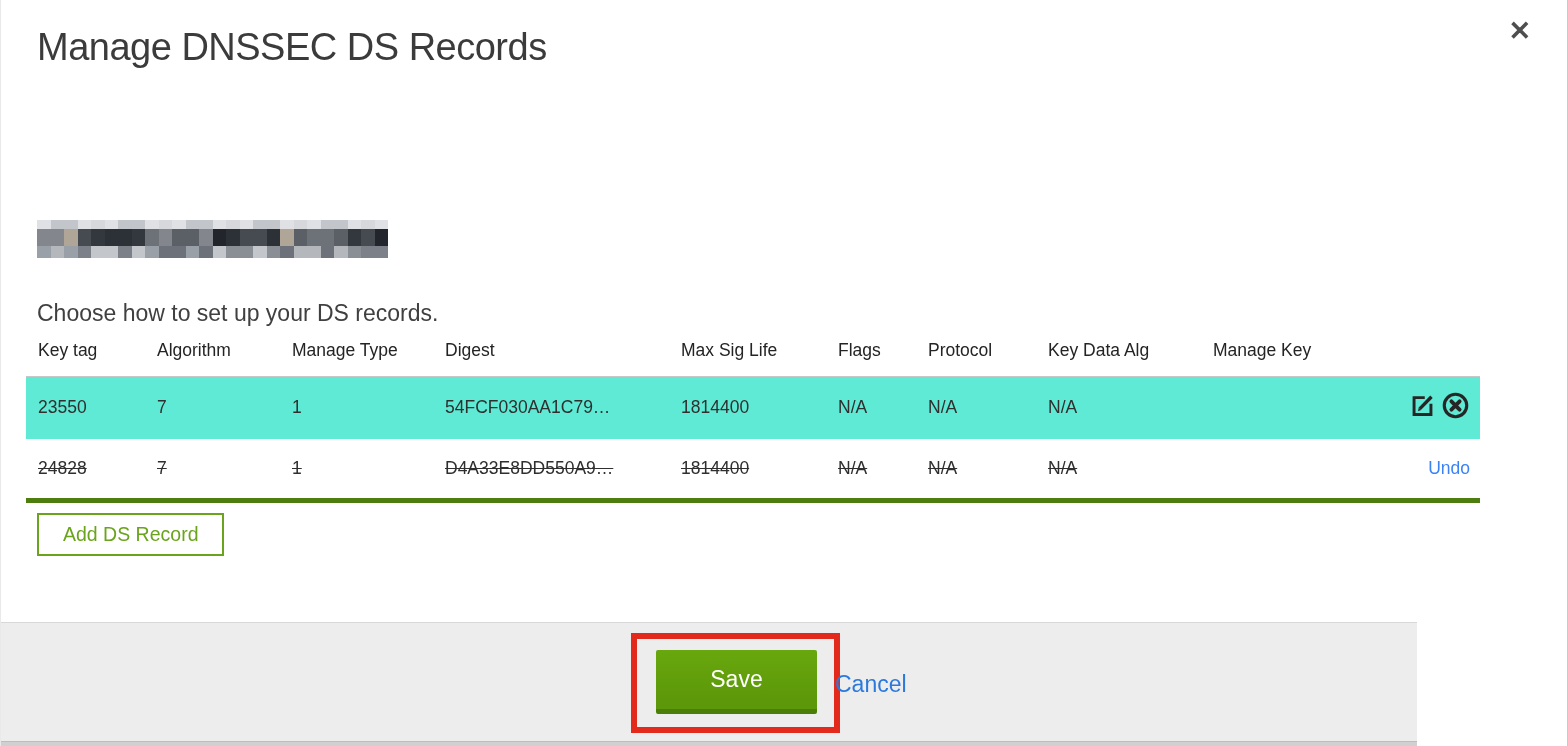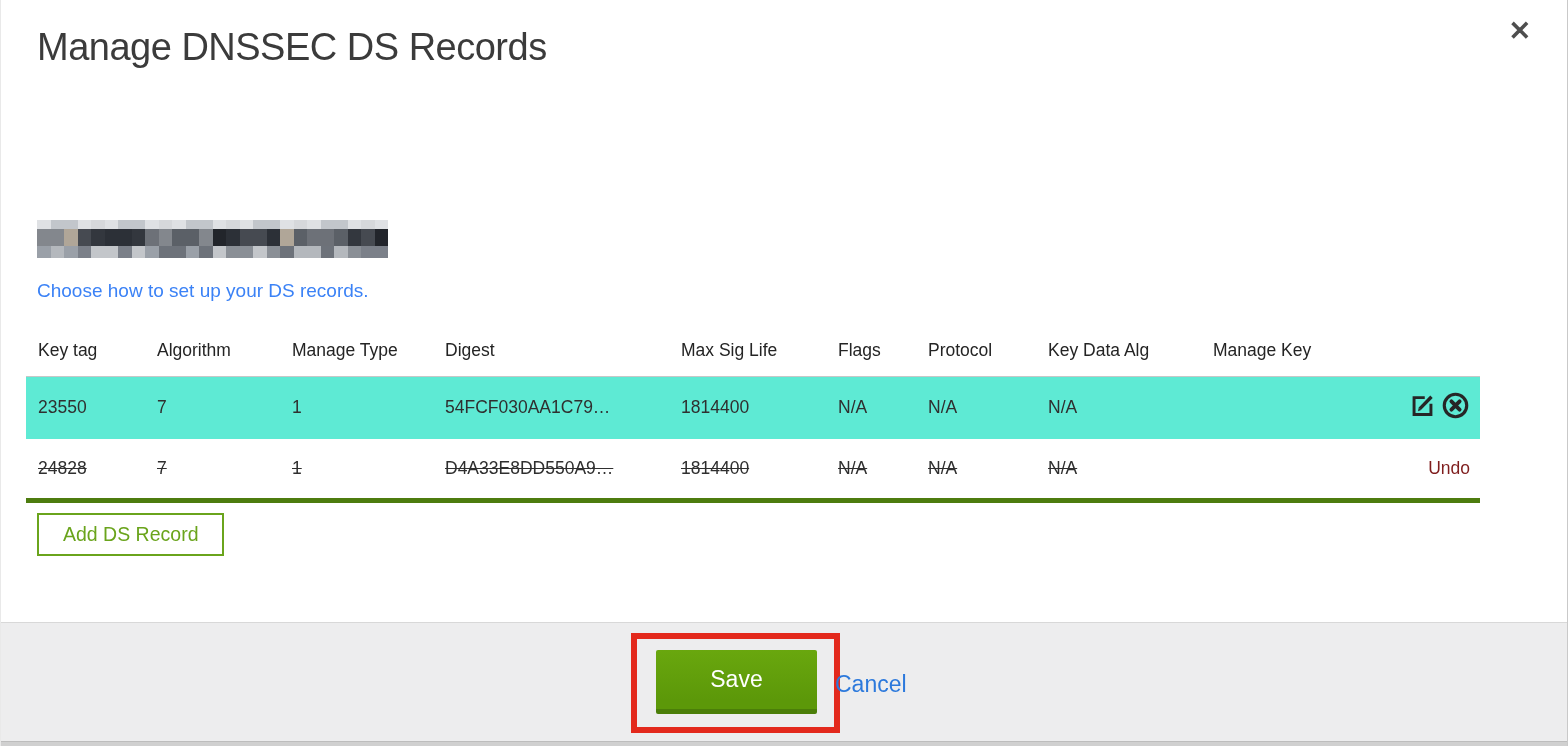--- a/index.html
+++ b/index.html
@@ -31,22 +31,22 @@
     position: absolute; left: 36px; top: 220px;
     width: 351px; height: 38px;
     font-size: 0; line-height: 0;
   }
   .redacted-domain .px { display: inline-block; width: 13.5px; }
   .redacted-domain .r0 .px { height: 9px; }
   .redacted-domain .r1 .px { height: 17px; }
   .redacted-domain .r2 .px { height: 12px; }
 
   .instruction {
-    position: absolute; left: 36px; top: 280px;
-    font-size: 19px; color: #3b82f6;
+    position: absolute; left: 36px; top: 300px;
+    font-size: 23px; color: #404040;
   }
 
   .ds-table-wrap { position: absolute; left: 25px; top: 328px; width: 1454px; }
   table.ds-table {
     border-collapse: collapse; table-layout: fixed;
     width: 100%; font-size: 17.5px; color: #2f2f2f;
   }
   .ds-table th {
     text-align: left; font-weight: 400; color: #242424;
     padding: 12px 0 15px 12px; white-space: nowrap;
@@ -54,32 +54,32 @@
   }
   .ds-table td {
     padding: 0 0 0 12px; height: 62px;
     vertical-align: middle; white-space: nowrap; overflow: hidden;
   }
   tr.row-current { background: #5eead4; }
   tr.row-deleted td.struck { text-decoration: line-through; }
   tr.row-deleted td { border-bottom: 5px solid #4d7c0f; }
   td.actions-cell { text-align: right; padding-right: 10px; }
   .icon-btn { display: inline-block; vertical-align: middle; cursor: pointer; }
-  .undo-link { color: #7f1d1d; cursor: pointer; font-size: 17.5px; }
+  .undo-link { color: #3b82f6; cursor: pointer; font-size: 17.5px; }
 
   .add-btn {
     position: absolute; left: 36px; top: 513px;
     background: #ffffff; border: 2px solid #6aa41c; color: #6aa41c;
     font-size: 19.5px; font-family: "Liberation Sans", sans-serif;
     padding: 8px 24px; cursor: pointer;
   }
 
   .modal-footer {
     position: absolute; left: 0; top: 622px;
-    width: 1568px; height: 124px;
+    width: 1416px; height: 124px;
     background: #ededee; border-top: 1px solid #d8d8d8;
   }
   .footer-bottom-edge {
     position: absolute; left: 0; bottom: 0;
     width: 100%; height: 5px;
     background: #d0d0d0; border-top: 1px solid #bdbdbd;
   }
 
   .red-annotation {
     position: absolute; left: 630px; top: 10px;

